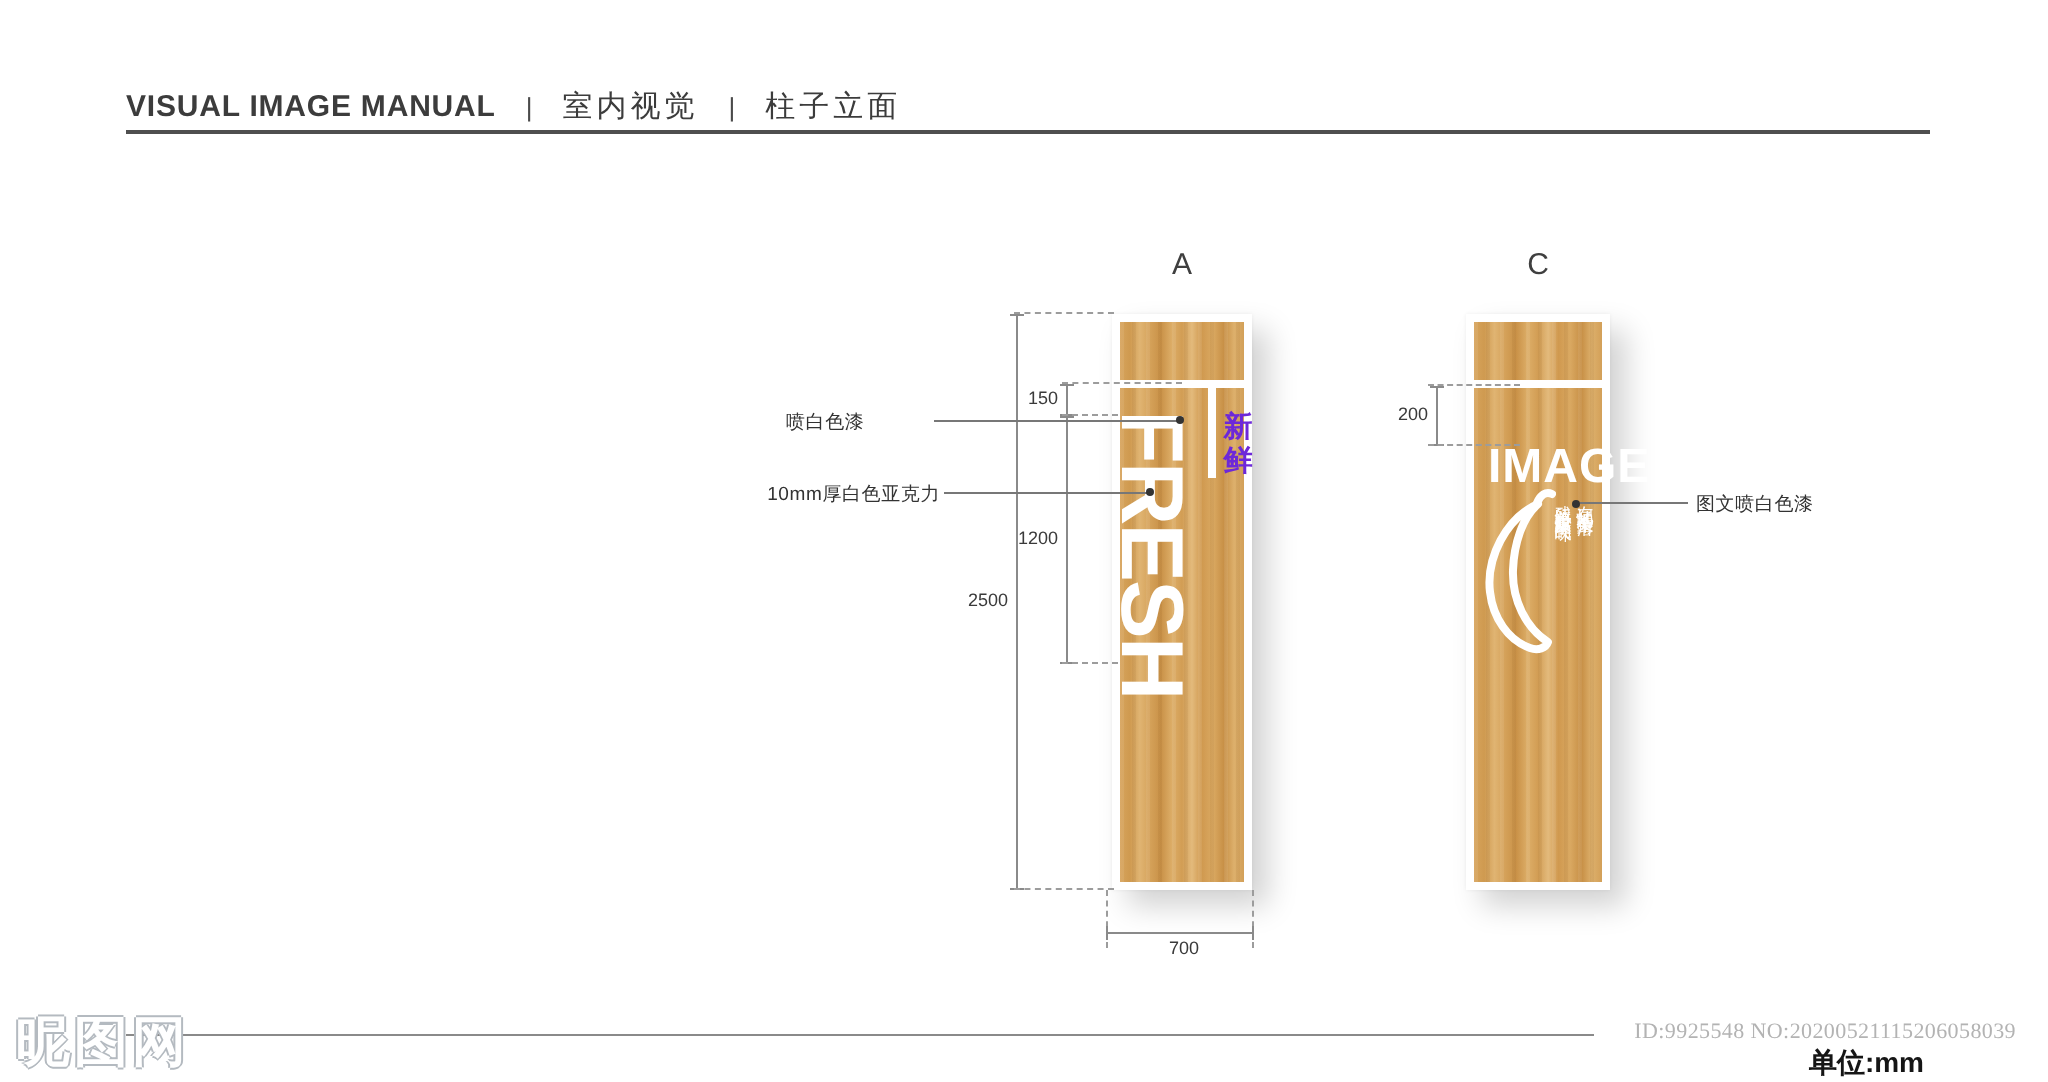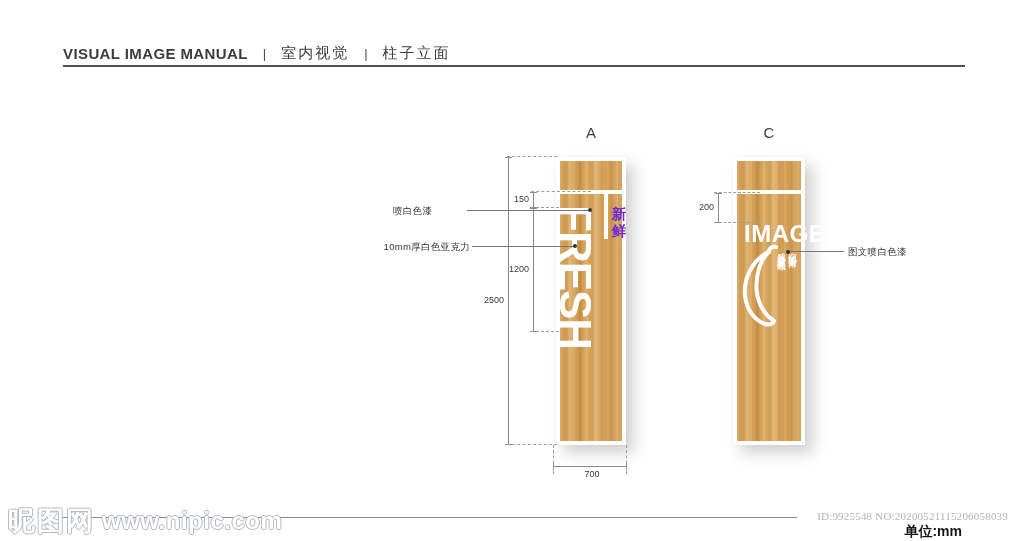--- a/index.html
+++ b/index.html
@@ -181,16 +181,15 @@
   <div class="leader-dot" id="dot-print"></div>
   <div class="leader" id="leader-print"></div>
   <div class="note-label" id="note-print">图文喷白色漆</div>
 
   <div id="footer-rule"></div>
   <div id="footer-id">ID:9925548 NO:20200521115206058039</div>
   <div id="unit-label">单位:mm</div>
 
   <div id="watermark">
     <span class="logo">昵图网</span>
-    <span class="url">www.nipic.com</span>
   </div>
 
 </div>
 
 </body></html>

